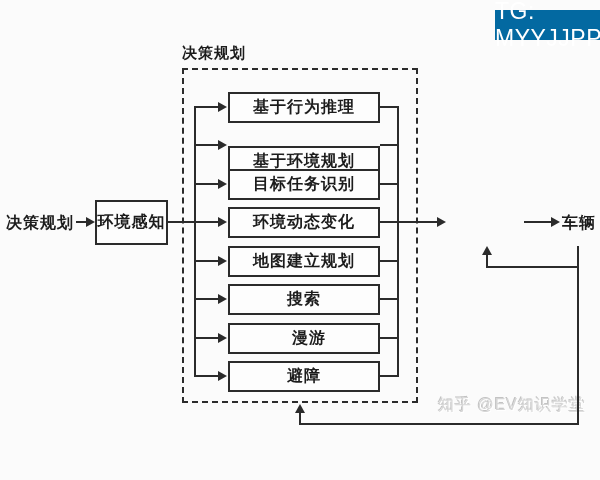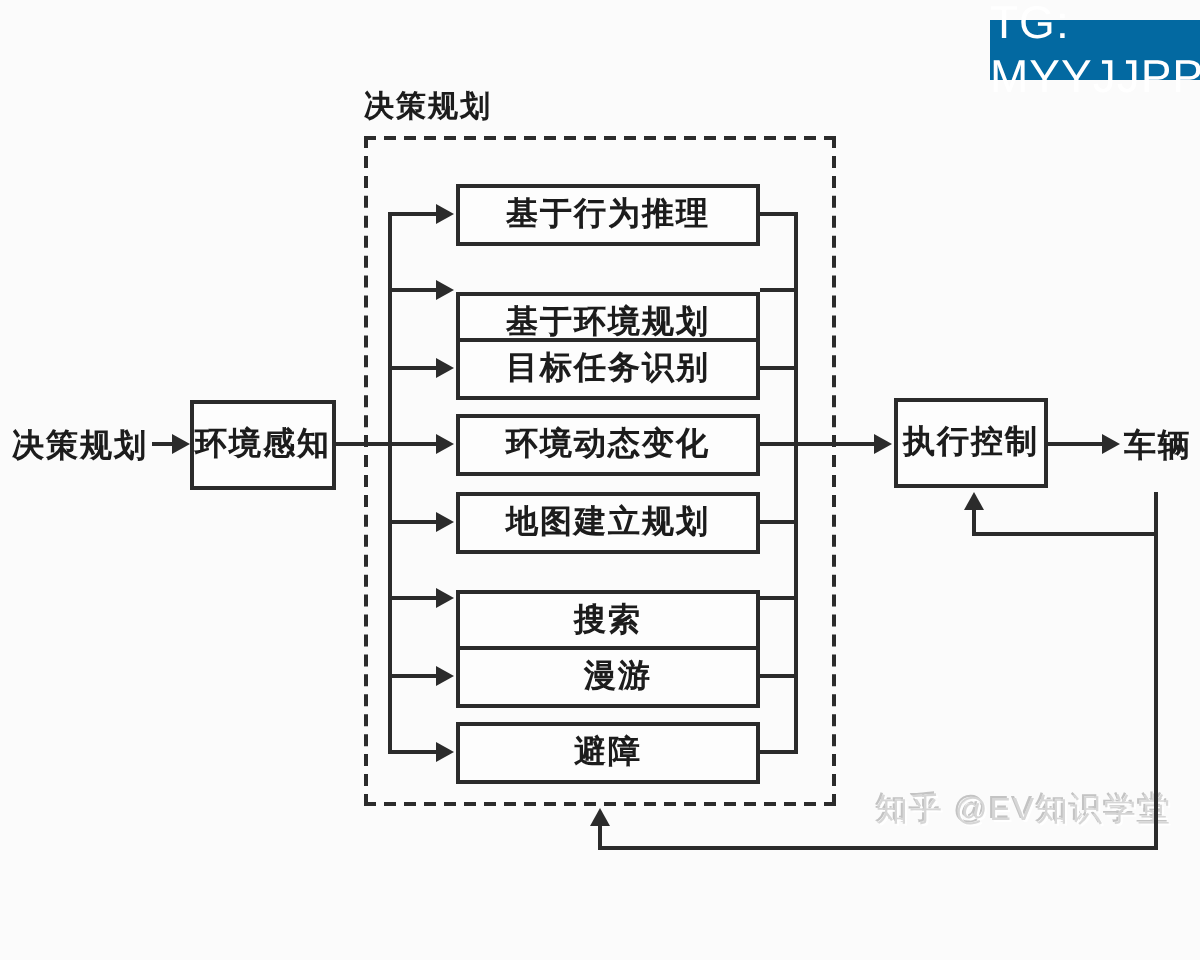--- a/index.html
+++ b/index.html
@@ -130,37 +130,36 @@
   <div class="ibox" style="top:207px;">环境动态变化</div>
   <div class="hline" style="left:380px;top:221px;width:18px;"></div>
 
   <div class="hline" style="left:196px;top:260px;width:23px;"></div>
   <div class="arrow-right" style="left:218px;top:256px;"></div>
   <div class="ibox" style="top:246px;">地图建立规划</div>
   <div class="hline" style="left:380px;top:260px;width:18px;"></div>
 
   <div class="hline" style="left:196px;top:298px;width:23px;"></div>
   <div class="arrow-right" style="left:218px;top:294px;"></div>
-  <div class="ibox" style="top:284px;margin-top:11px;">搜索</div>
+  <div class="ibox" style="top:284px;">搜索</div>
   <div class="hline" style="left:380px;top:298px;width:18px;"></div>
 
   <div class="hline" style="left:196px;top:337px;width:23px;"></div>
   <div class="arrow-right" style="left:218px;top:333px;"></div>
   <div class="ibox" style="top:323px;padding-left:10px;">漫游</div>
   <div class="hline" style="left:380px;top:337px;width:18px;"></div>
 
   <div class="hline" style="left:196px;top:375px;width:23px;"></div>
   <div class="arrow-right" style="left:218px;top:371px;"></div>
   <div class="ibox" style="top:361px;">避障</div>
   <div class="hline" style="left:380px;top:375px;width:18px;"></div>
 
   <div class="hline" style="left:397px;top:221px;width:41px;"></div>
   <div class="arrow-right" style="left:437px;top:217px;"></div>
 
-  <div class="node" style="left:447px;top:199px;width:77px;height:45px;">执行控制</div>
 
   <div class="hline" style="left:524px;top:221px;width:28px;"></div>
   <div class="arrow-right" style="left:551px;top:217px;"></div>
 
   <div class="freelabel" style="left:562px;top:213px;">车辆</div>
 
   <div class="vline" style="left:577px;top:246px;height:179px;"></div>
 
   <div class="hline" style="left:486px;top:266px;width:93px;"></div>
   <div class="vline" style="left:486px;top:254px;height:14px;"></div>

